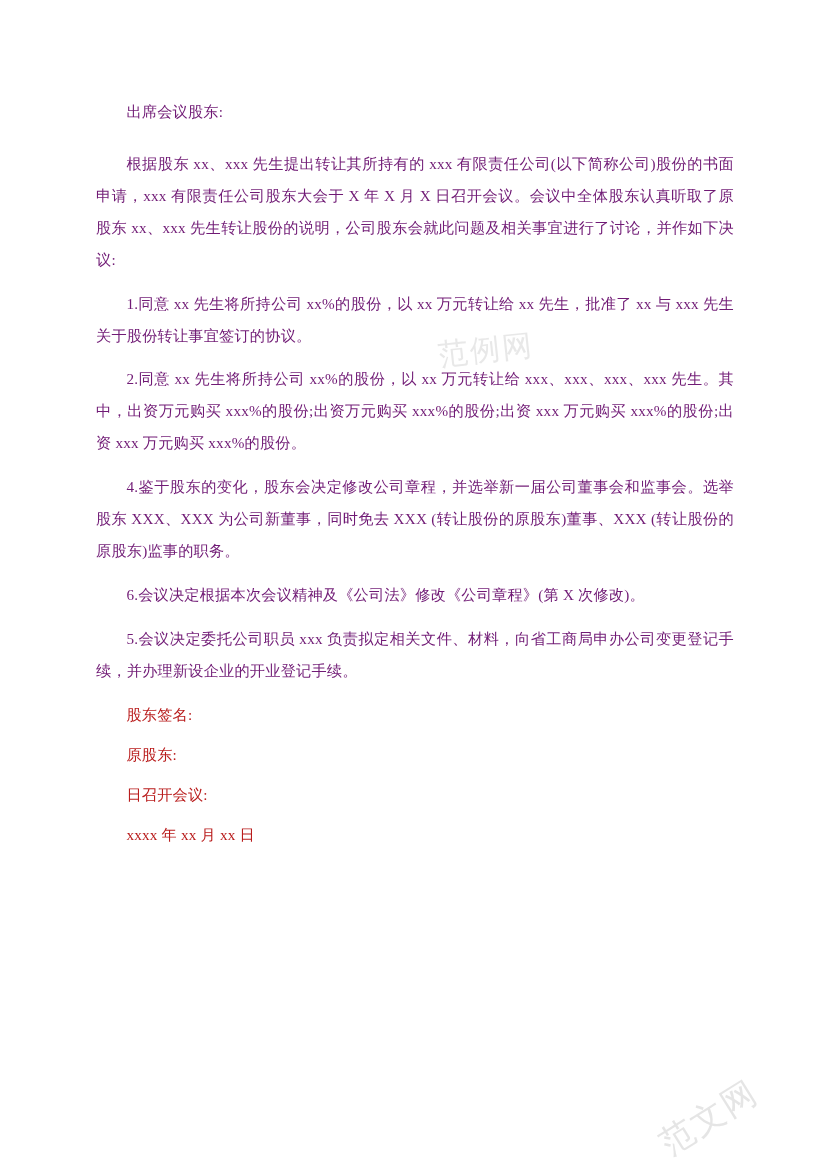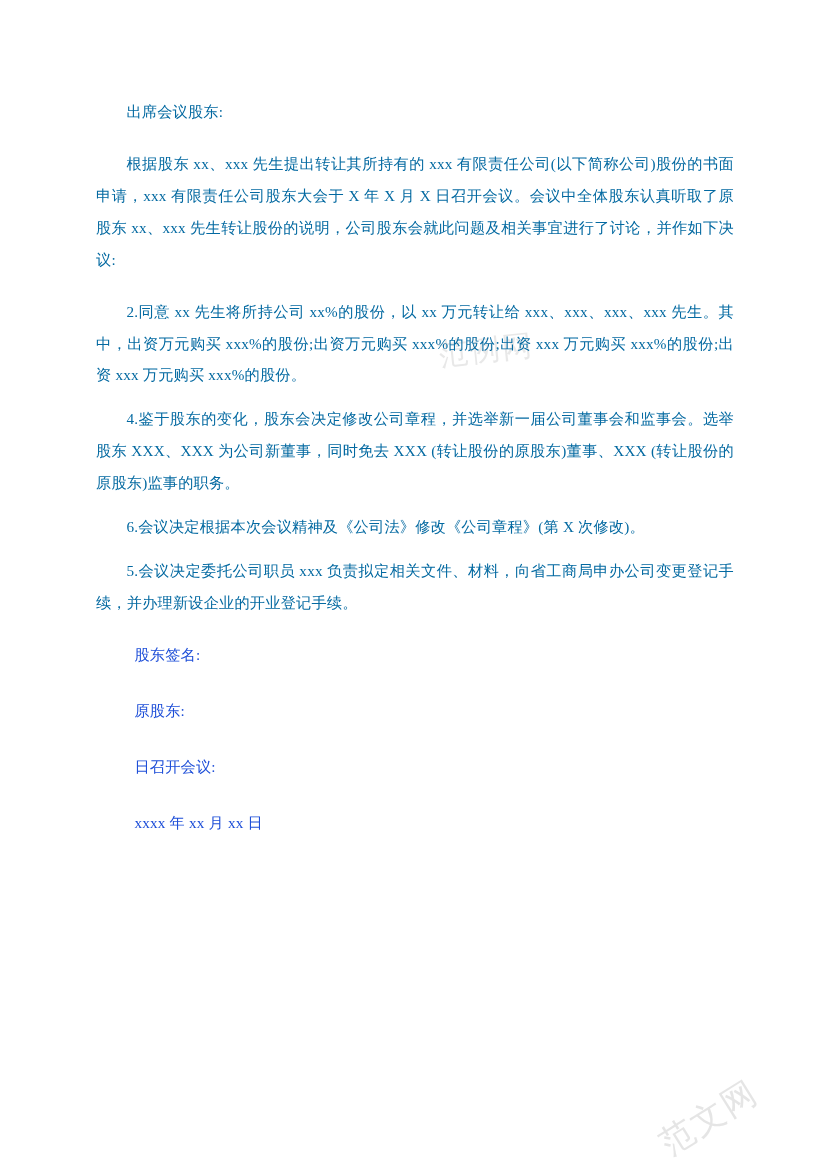--- a/index.html
+++ b/index.html
@@ -21,33 +21,33 @@
     padding: 96px 96px 60px 96px;
     box-sizing: border-box;
   }
   .doc-body {
     position: relative;
     z-index: 2;
   }
   .para {
     font-size: 15.2px;
     line-height: 2.1;
-    color: #0369a1;
+    color: #701a75;
     text-indent: 2em;
     margin: 0 0 4px 0;
     text-align: justify;
     letter-spacing: 0.2px;
     font-family: "Liberation Serif", "DejaVu Serif", serif;
   }
   .sig {
     font-size: 15.2px;
     line-height: 2.1;
-    color: #1d4ed8;
+    color: #b91c1c;
     text-indent: 2em;
-    margin: 8px;
+    margin: 0;
     letter-spacing: 0.2px;
   }
   .watermark-mid {
     position: absolute;
     left: 438px;
     top: 330px;
     font-size: 30px;
     color: rgba(150,150,150,0.22);
     letter-spacing: 2px;
     transform: rotate(-6deg);
@@ -82,20 +82,21 @@
   <div class="doc-body">
 
     <p class="para">出席会议股东:</p>
     <div class="spacer-sm"></div>
 
     <div class="spacer-sm"></div>
 
     <p class="para">根据股东 xx、xxx 先生提出转让其所持有的 xxx 有限责任公司(以下简称公司)股份的书面申请，xxx 有限责任公司股东大会于 X 年 X 月 X 日召开会议。会议中全体股东认真听取了原股东 xx、xxx 先生转让股份的说明，公司股东会就此问题及相关事宜进行了讨论，并作如下决议:</p>
     <div class="spacer-sm"></div>
 
+    <p class="para">1.同意 xx 先生将所持公司 xx%的股份，以 xx 万元转让给 xx 先生，批准了 xx 与 xxx 先生关于股份转让事宜签订的协议。</p>
     <div class="spacer-sm"></div>
 
     <p class="para">2.同意 xx 先生将所持公司 xx%的股份，以 xx 万元转让给 xxx、xxx、xxx、xxx 先生。其中，出资万元购买 xxx%的股份;出资万元购买 xxx%的股份;出资 xxx 万元购买 xxx%的股份;出资 xxx 万元购买 xxx%的股份。</p>
     <div class="spacer-sm"></div>
 
     <p class="para">4.鉴于股东的变化，股东会决定修改公司章程，并选举新一届公司董事会和监事会。选举股东 XXX、XXX 为公司新董事，同时免去 XXX (转让股份的原股东)董事、XXX (转让股份的原股东)监事的职务。</p>
     <div class="spacer-sm"></div>
 
     <p class="para">6.会议决定根据本次会议精神及《公司法》修改《公司章程》(第 X 次修改)。</p>
     <div class="spacer-sm"></div>

